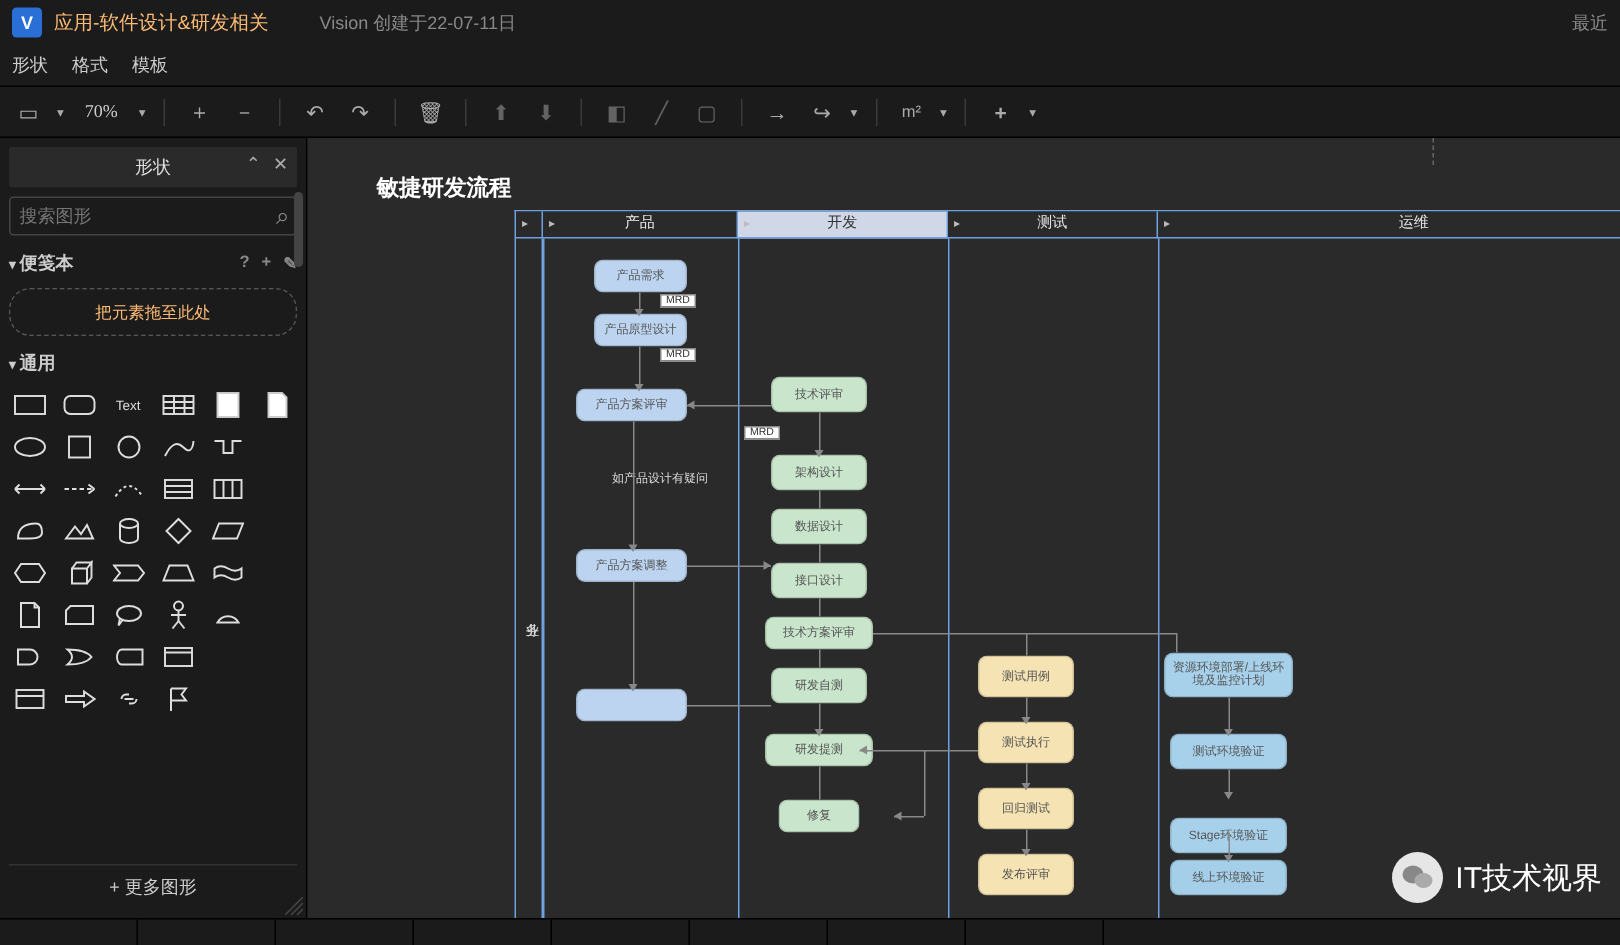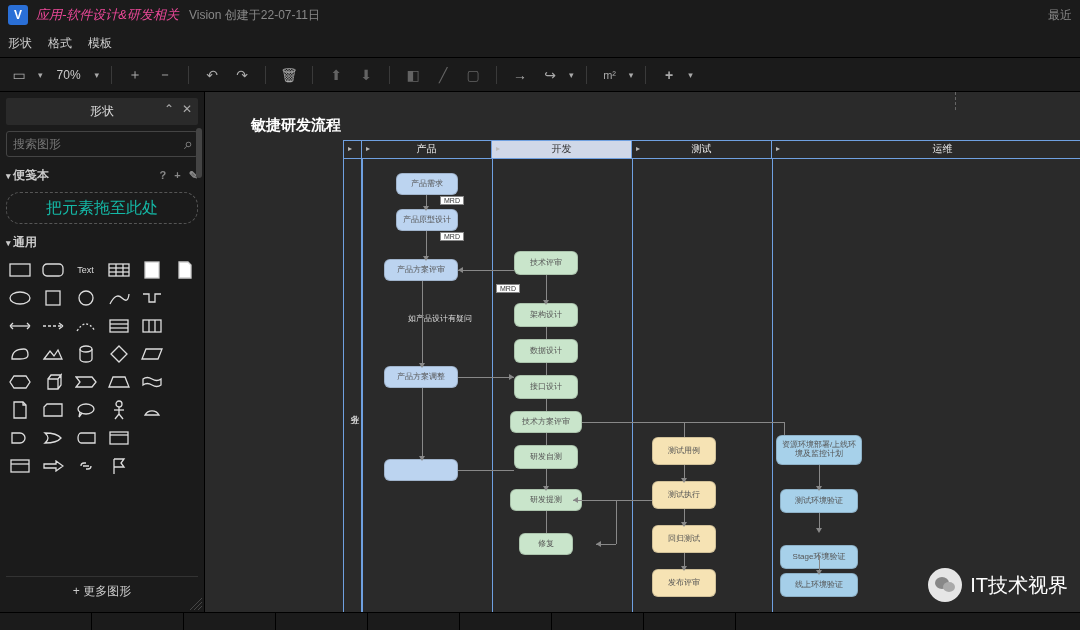--- a/index.html
+++ b/index.html
@@ -1,36 +1,36 @@
 <!DOCTYPE html>
 <html><head>
 <meta charset="utf-8">
 <style>
   * { box-sizing: border-box; margin: 0; padding: 0; }
   body { font-family: "Microsoft YaHei", Arial, sans-serif; background:#1b1b1b; color:#ddd; width:1080px; height:630px; overflow:hidden; position:relative; }
   .titlebar { height:30px; background:#1b1b1b; display:flex; align-items:center; padding:0 8px; font-size:13px; }
   .logo { width:20px; height:20px; background:#2a6fd6; color:#fff; display:flex; align-items:center; justify-content:center; font-weight:bold; border-radius:3px; margin-right:8px; font-size:12px;}
-  .title-main { color:#ec4899; margin-right:10px;font-style:italic; }
+  .title-main { color:#fdba74; margin-right:34px; }
   .title-sub { color:#888; font-size:12px;}
   .title-right { margin-left:auto; color:#888; font-size:12px;}
   .menubar { height:28px; background:#1b1b1b; display:flex; align-items:center; padding:0 8px; font-size:12px; gap:16px; border-bottom:1px solid #000;}
   .menubar span { color:#ccc; cursor:pointer;}
   .toolbar { height:34px; background:#1b1b1b; display:flex; align-items:center; padding:0 8px; gap:8px; border-bottom:1px solid #000;}
   .tbtn { width:22px; height:22px; display:flex; align-items:center; justify-content:center; color:#aaa; cursor:pointer; font-size:14px; border-radius:3px;}
   .tsep { width:1px; height:18px; background:#3a3a3a; margin:0 4px;}
-  .zoom { color:#ccc; font-size:12px; padding:0 6px;}
+  .zoom { color:#ccc; font-size:12px; padding:0 6px;font-family:Liberation Serif, serif;}
   .main { display:flex; height:calc(630px - 30px - 28px - 34px - 18px);}
   .sidebar { width:205px; background:#1b1b1b; border-right:1px solid #000; padding:6px; position:relative; display:flex; flex-direction:column;}
   .panel-header { background:#2a2a2a; color:#ddd; font-size:12px; text-align:center; padding:5px; position:relative; border-radius:2px;}
   .panel-header .ctrl { position:absolute; right:6px; top:4px; display:flex; gap:8px; color:#aaa;}
   .search { margin-top:6px; display:flex; align-items:center; border:1px solid #444; border-radius:3px; height:26px; padding:0 6px; background:#1b1b1b;gap:16px;}
   .search input { flex:1; background:transparent; border:none; outline:none; color:#ccc; font-size:12px;}
   .section-title { font-size:12px; color:#ccc; margin-top:10px; display:flex; align-items:center; justify-content:space-between;font-weight:bold;}
   .section-title .mini { color:#888; font-size:11px; display:flex; gap:8px;}
-  .dropzone { margin-top:8px; border:1px dashed #555; border-radius:14px; height:32px; display:flex; align-items:center; justify-content:center; font-size:16px; color:#14b8a6;}
+  .dropzone { margin-top:8px; border:1px dashed #555; border-radius:14px; height:32px; display:flex; align-items:center; justify-content:center; font-size:11px; color:#fdba74;}
   .shape-grid { margin-top:8px; flex:1; overflow:hidden; }
   .grid-inner { display:grid; grid-template-columns:repeat(6,1fr); gap:6px; }
   .shape-cell { height:22px; display:flex; align-items:center; justify-content:center; }
   .shape-cell svg { stroke:#ddd; fill:none; stroke-width:1.3; }
   .more-shapes { text-align:center; font-size:12px; color:#ccc; padding:6px 0; cursor:pointer; border-top:1px solid #333; margin-top:4px;}
   .resize-grip { position:absolute; right:2px; bottom:2px; width:12px; height:12px; opacity:.4;}
   .sb-scroll { position:absolute; right:2px; top:36px; width:6px; height:50px; background:#444; border-radius:3px;}
   .canvas-wrap { flex:1; background:#2a2a2a; position:relative; overflow:hidden; }
   .paper { position:absolute; left:20px; top:20px; width:980px; height:560px; background:#2a2a2a; }
   .diagram-title { position:absolute; left:26px; top:4px; color:#fff; font-weight:bold; font-size:15px;}

